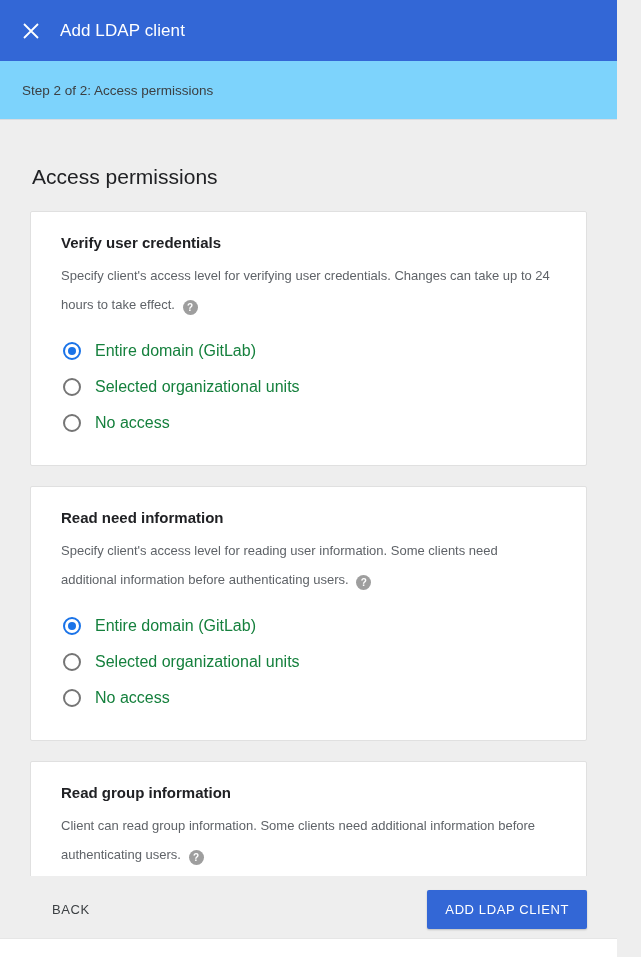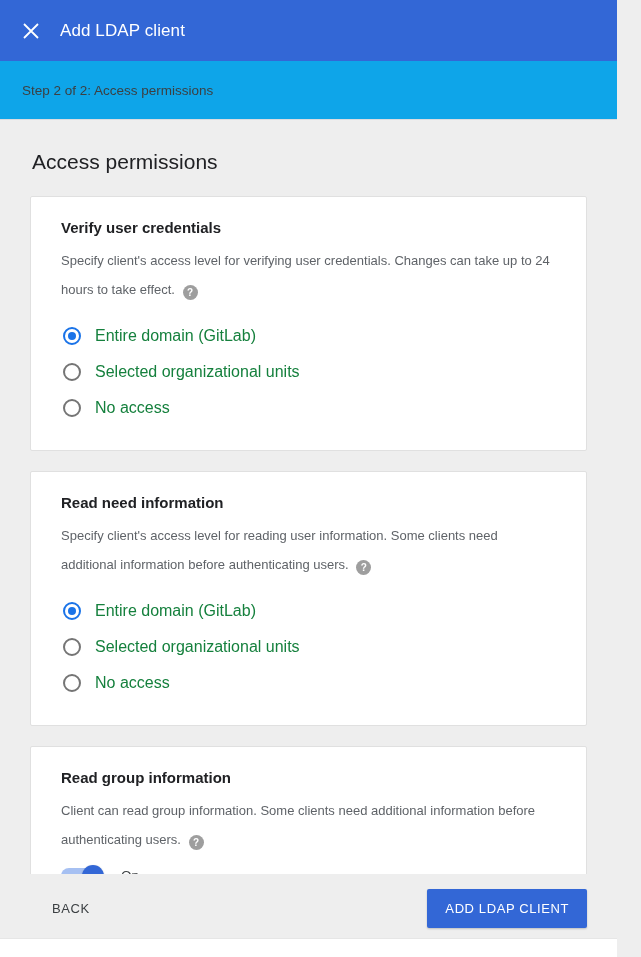--- a/index.html
+++ b/index.html
@@ -45,37 +45,37 @@
   .close-btn svg { display: block; }
   .header-title {
     color: #ffffff;
     font-size: 17px;
     letter-spacing: 0.1px;
   }
 
   
   .stepbar {
     height: 59px;
-    background: #0ea5e9;
+    background: #7dd3fc;
     border-bottom: 1px solid #dadce0;
     display: flex;
     align-items: center;
     padding-left: 22px;
     box-sizing: border-box;
     flex: 0 0 auto;
   }
   .stepbar-text {
     font-size: 13.5px;
     color: #3c4043;
   }
 
   
   .content {
     flex: 1 1 auto;
-    padding: 0 30px;
+    padding: 15px 30px;
     box-sizing: border-box;
     overflow: hidden;
     border-radius: 13px;
   }
   .page-title {
     font-size: 21px;
     color: #202124;
     margin: 30px 0 22px 2px;
     font-weight: normal;
   }

